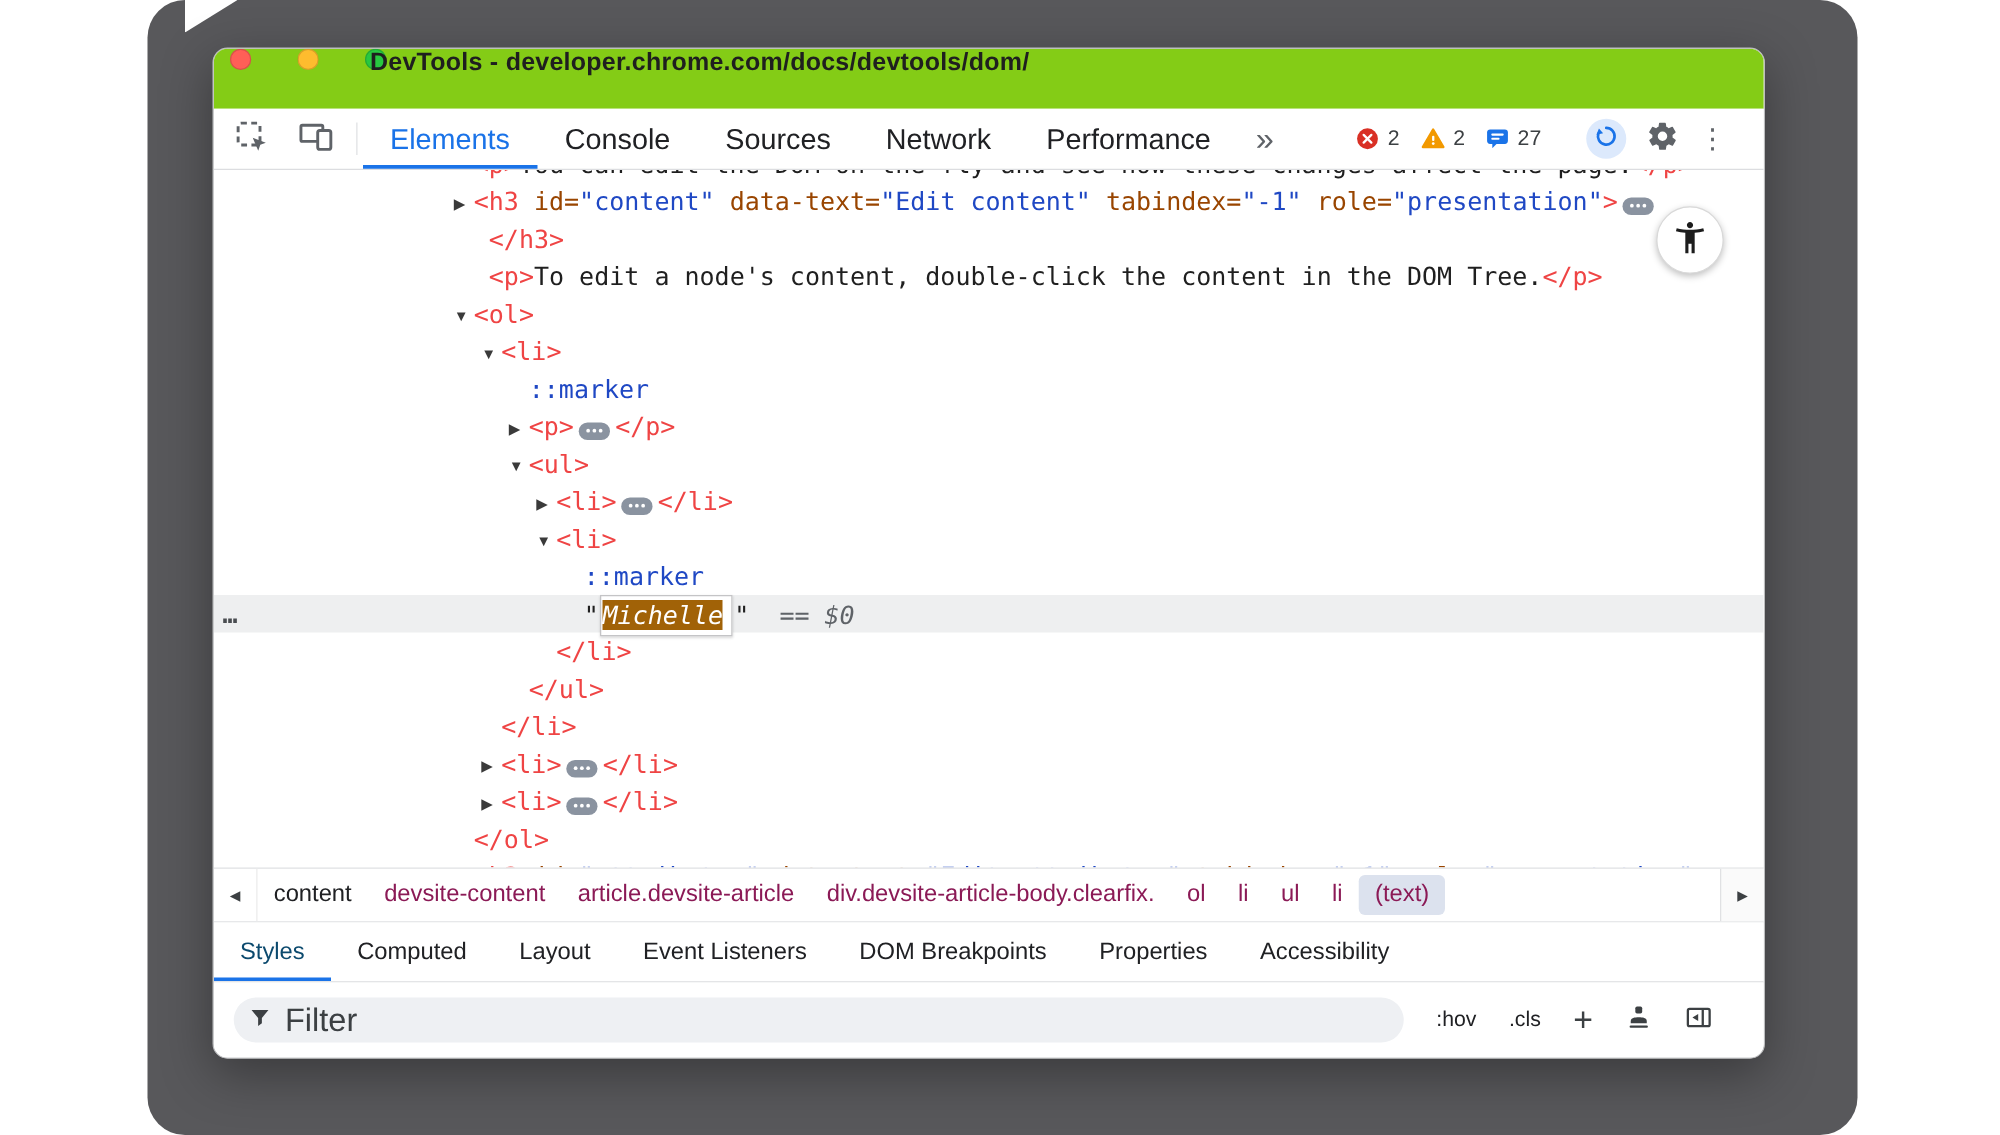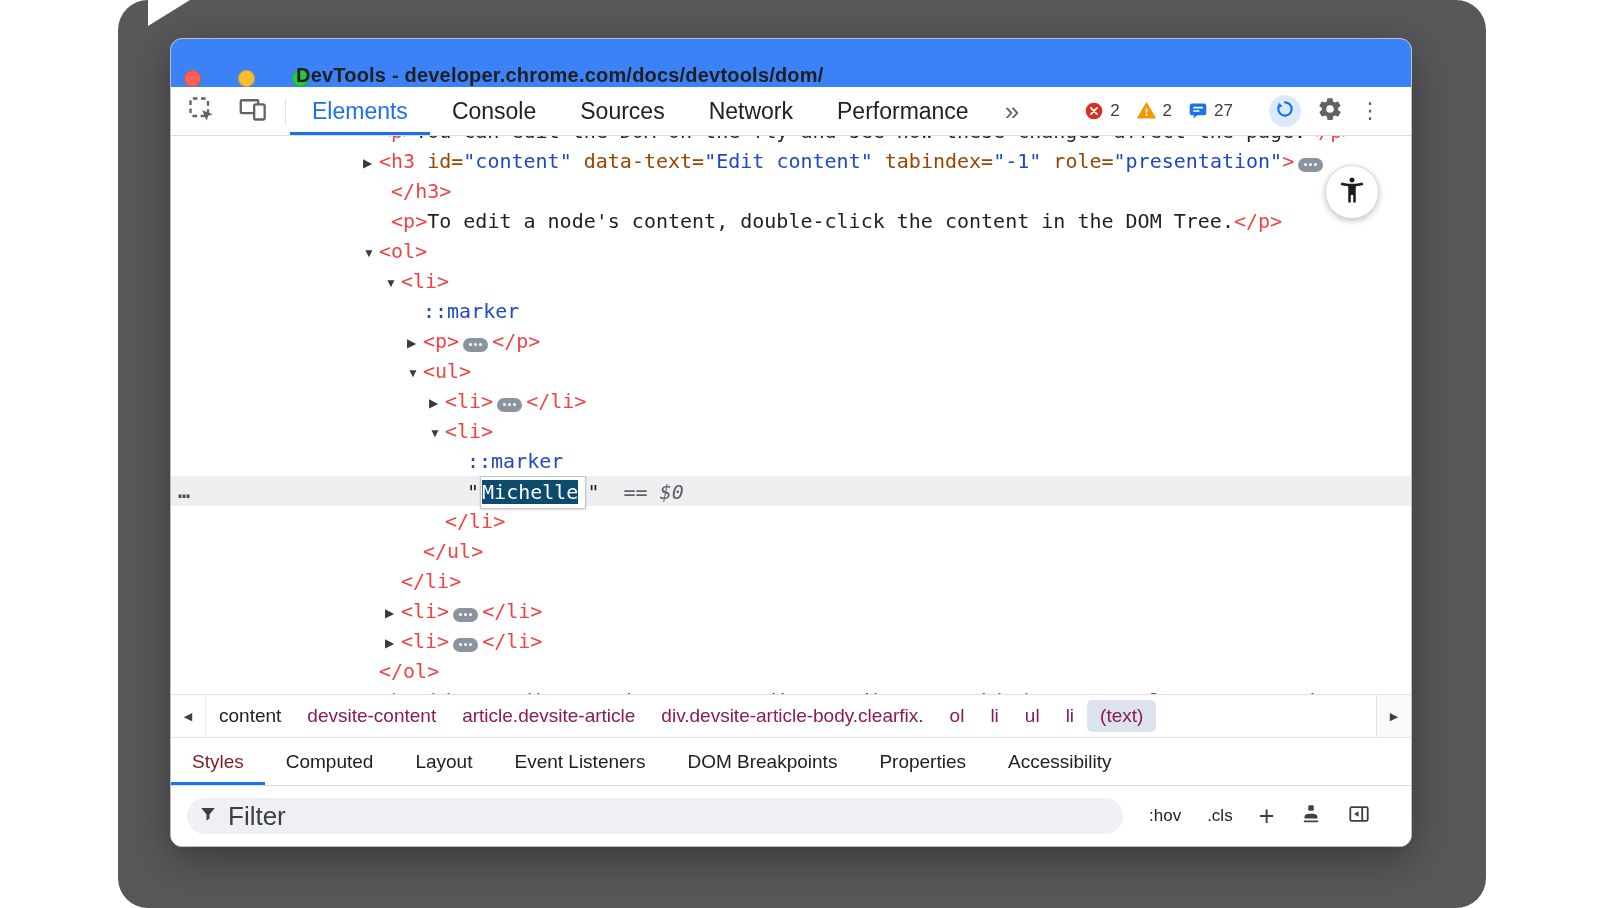--- a/index.html
+++ b/index.html
@@ -5,21 +5,21 @@
   html,body{margin:0;padding:0;}
   .stage{position:relative;width:1600px;height:908px;background:#ffffff;overflow:hidden;
          font-family:"Liberation Sans",sans-serif;-webkit-font-smoothing:antialiased;}
   .backdrop{position:absolute;left:118px;top:0;width:1368px;height:908px;background:#58585b;border-radius:30px;}
   .notch{position:absolute;left:148px;top:0;width:42px;height:26px;background:#ffffff;
          clip-path:polygon(0 0,100% 0,0 100%);}
   .window{position:absolute;left:170px;top:38px;width:1240px;height:807px;background:#ffffff;
           border:1px solid #bcbdbf;border-radius:12px;overflow:hidden;
           box-shadow:0 12px 40px rgba(0,0,0,.35);}
   
-  .titlebar{position:absolute;left:0;top:0;right:0;height:48px;display:flex;align-items:flex-end;background:#3b82f6;gap:19px;}
+  .titlebar{position:absolute;left:0;top:0;right:0;height:48px;display:flex;align-items:flex-start;background:#84cc16;gap:19px;}
   .light{width:17px;height:17px;border-radius:50%;margin-left:18px;display:inline-block;
          border:0.5px solid rgba(0,0,0,.15);box-sizing:border-box;}
   .light:first-child{margin-left:13px;}
   .light.red{background:#ff5f57;} .light.yellow{background:#febc2e;} .light.green{background:#28c840;}
   .wtitle{position:absolute;left:125px;font-size:20px;font-weight:bold;color:#1f1f1f;letter-spacing:.2px;}
   
   .toolbar{position:absolute;left:0;top:48px;right:0;height:49px;border-bottom:1px solid #dcdde0;
            display:flex;align-items:center;background:#fff;box-sizing:border-box;}
   button{background:none;border:0;padding:0;font:inherit;color:inherit;cursor:default;}
   .icon-btn{width:28px;height:28px;margin-left:16px;display:flex;align-items:center;justify-content:center;}
@@ -46,40 +46,40 @@
        font-family:"Liberation Sans",sans-serif;}
   .sg-tag{color:#ef4444;} .sg-attr{color:#994500;} .sg-val{color:#1f48c4;}
   .sg-text{color:#1f1f1f;} .sg-marker{color:#1f48c4;}
   .sg-eq{color:#5f6368;} .sg-dollar{color:#5f6368;font-style:italic;}
   .pill{display:inline-flex;align-items:center;justify-content:center;width:25px;height:14px;border-radius:8px;
         background:#8a93a0;margin:0 4px;vertical-align:2px;}
   .pill i{width:3px;height:3px;border-radius:50%;background:#fff;display:block;
           box-shadow:-5px 0 0 #fff,5px 0 0 #fff;}
   .editbox{display:inline-block;border:1px solid #c4c4c6;background:#fff;padding:0 7px 1px 1px;margin:0 1px;
            box-shadow:0 1px 2px rgba(0,0,0,.15);}
-  .editsel{background:#0c4a6e;color:#fff;}
+  .editsel{background:#a16207;color:#fff;font-style:italic;}
   
   .a11y{position:absolute;left:1154px;top:126px;width:52px;height:52px;border-radius:50%;background:#fff;
         border:1px solid #d9d9d9;box-shadow:0 2px 6px rgba(0,0,0,.25);display:flex;align-items:center;
         justify-content:center;z-index:6;}
   
   .crumbs{position:absolute;left:0;right:0;top:655px;height:44px;background:#fff;border-top:1px solid #e0e1e3;
           border-bottom:1px solid #e0e1e3;display:flex;align-items:center;box-sizing:border-box;}
   .cscroll{width:34px;height:100%;display:flex;align-items:center;justify-content:center;font-size:11px;color:#3c4043;}
   .cscroll.left{border-right:1px solid #ececec;}
   .cscroll.right{position:absolute;right:0;top:0;border-left:1px solid #e0e1e3;background:#fafafa;}
   .clist{display:flex;align-items:center;height:100%;overflow:hidden;}
   .crumb{padding:0 13px;font-size:19px;color:#8b1a56;display:flex;align-items:center;height:32px;white-space:nowrap;}
   .crumb.plain{color:#202124;}
   .crumb.selected{background:#dce2ee;border-radius:5px;}
   
   .ptabs{position:absolute;left:0;right:0;top:699px;height:48px;display:flex;align-items:center;
          border-bottom:1px solid #dcdde0;background:#fff;box-sizing:border-box;}
   .ptab{height:100%;display:flex;align-items:center;padding:0 21px;font-size:19px;color:#202124;box-sizing:border-box;}
-  .ptab.active{color:#7f1d1d;box-shadow:inset 0 -3px 0 #1a73e8;}
+  .ptab.active{color:#0c4a6e;box-shadow:inset 0 -3px 0 #1a73e8;}
   
   .fbar{position:absolute;left:0;right:0;top:747px;height:60px;display:flex;align-items:center;background:#fff;}
   .fpill{margin-left:16px;width:936px;height:36px;border-radius:18px;background:#eef0f3;display:flex;
          align-items:center;padding:0 12px;box-sizing:border-box;gap:9px;}
   .finput{flex:1;background:transparent;border:0;outline:none;font-size:26px;color:#202124;
           font-family:"Liberation Sans",sans-serif;}
   .finput::placeholder{color:#3c4043;opacity:1;}
   .fctrl{font-size:17px;color:#202124;margin-left:26px;}
   .fplus{font-size:27px;color:#3c4043;margin-left:26px;line-height:1;}
   .ficon{margin-left:26px;display:flex;align-items:center;}

